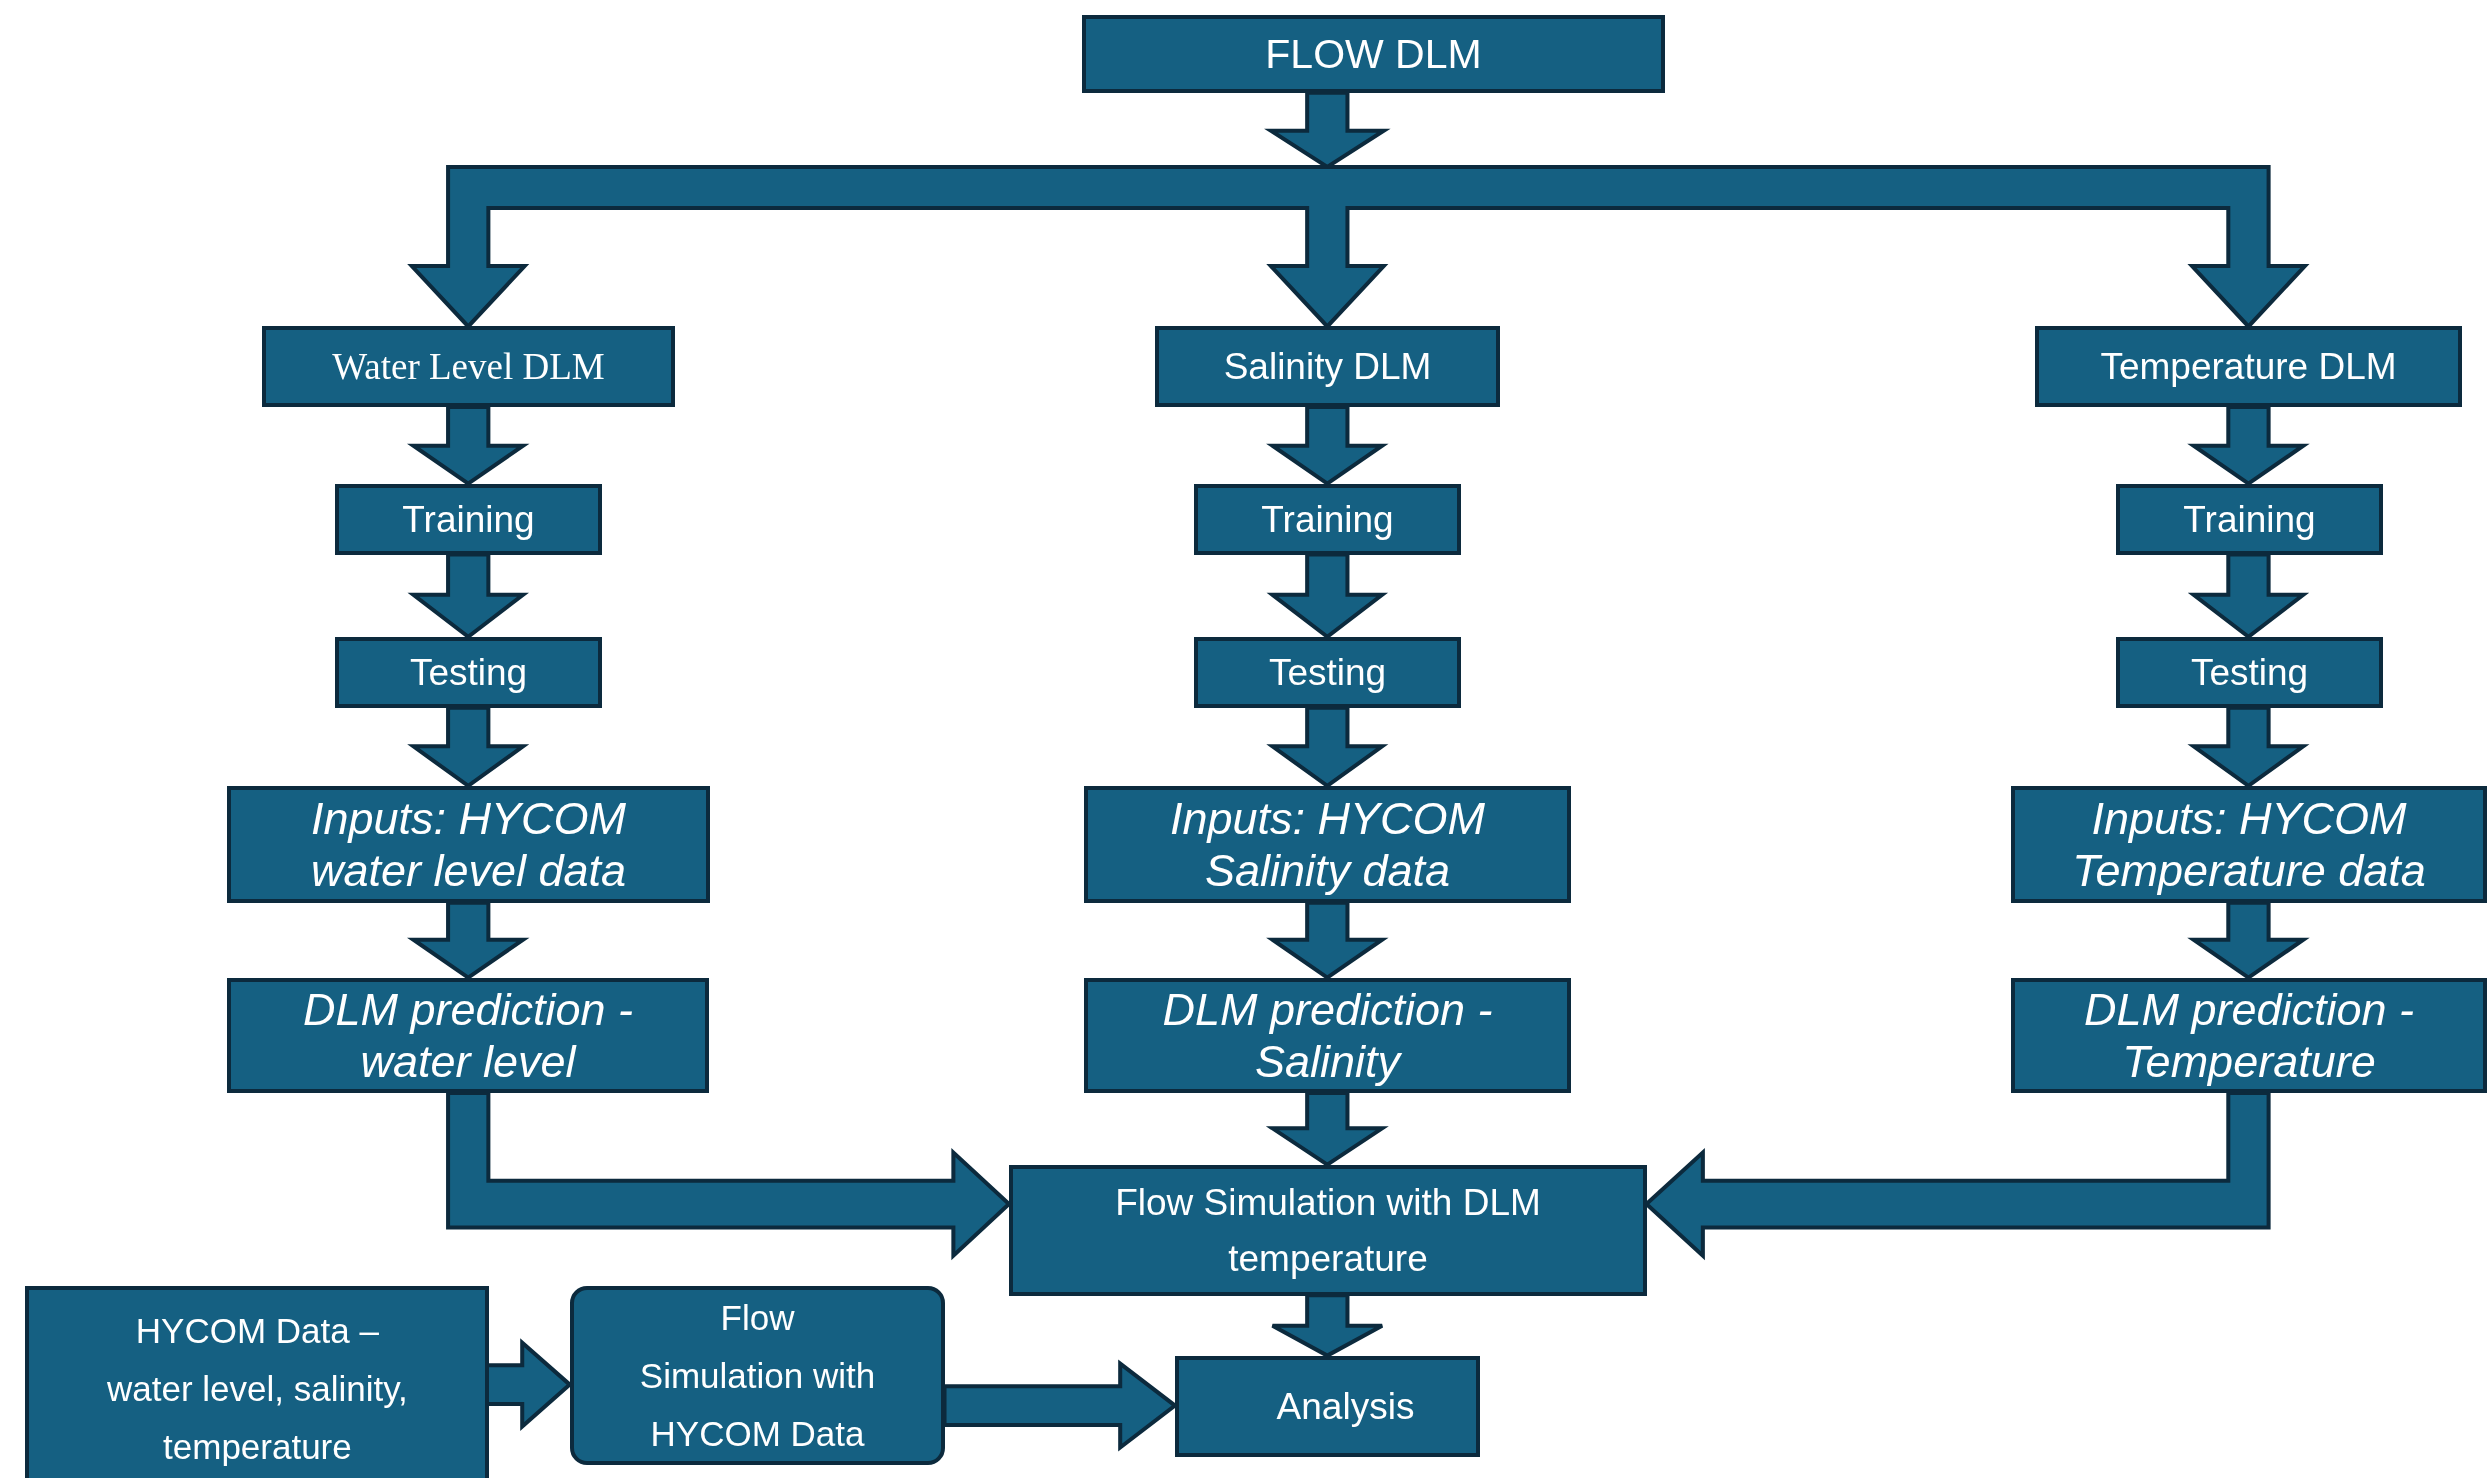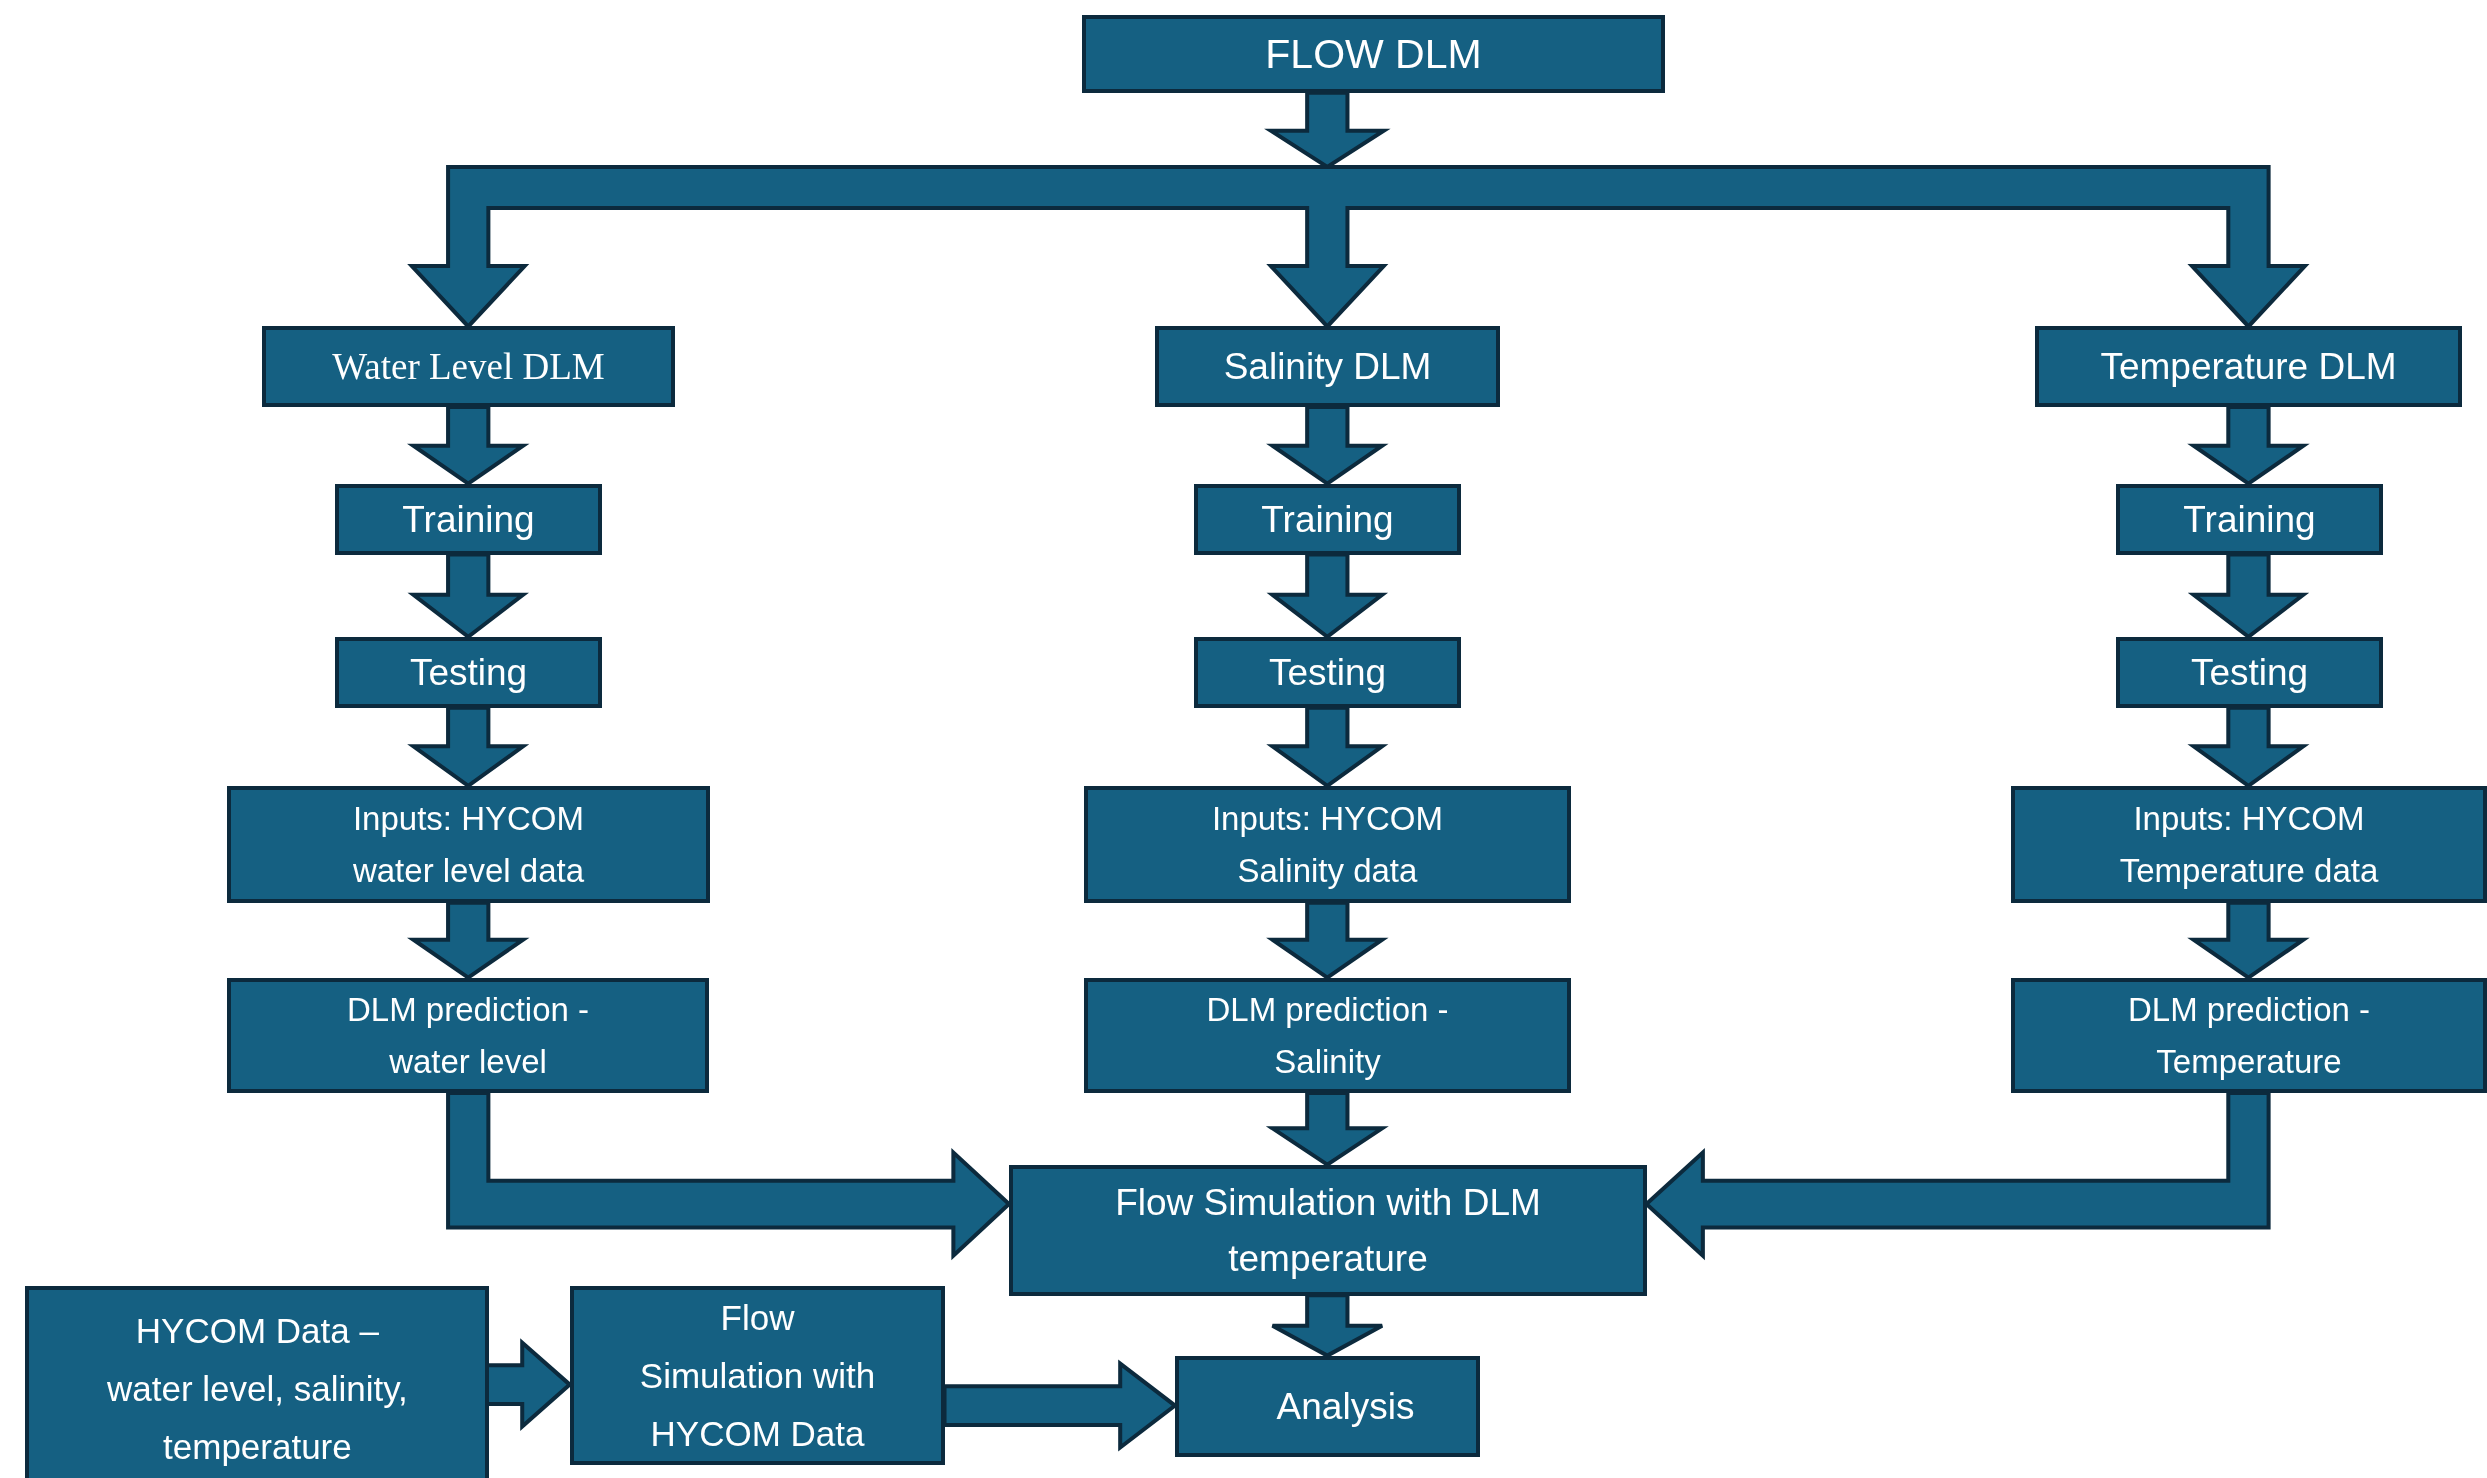--- a/index.html
+++ b/index.html
@@ -33,21 +33,21 @@
     display:flex;
     flex-direction:column;
     align-items:center;
     justify-content:center;
     text-align:center;
   }
   .box span{display:block;white-space:nowrap;}
   .fs51{font-size:41px;line-height:48px;}
   .fs46{font-size:37px;line-height:45px;}
   .fsbig2{font-size:37px;line-height:56px;}
-  .fs44{font-size:33px;line-height:52px;}
+  .fs44{font-size:45px;line-height:52px;font-style:italic;}
   .fs44-3{font-size:35px;line-height:58px;}
 </style>
 </head>
 <body>
 
 <div id="canvas">
 
   <svg id="connectors" viewBox="0 0 3086 1835" aria-hidden="true">
 
     <polygon points="1622,115 1672,115 1672,162 1717,162 1647,207 1577,162 1622,162"></polygon>
@@ -145,20 +145,20 @@
 
   <div class="box fs46" style="left:1175px;top:1356px;width:305px;height:101px;padding-left:36px;">
     <span>Analysis</span>
   </div>
 
   <div class="box fs44-3" style="left:6.4px;top:1286px;width:464px;height:205px;margin-left:19px;">
     <span>HYCOM Data –</span>
     <span>water level, salinity,</span>
     <span>temperature</span>
   </div>
-  <div class="box fs44-3" style="left:570px;top:1286px;width:375px;height:179px;">
+  <div class="box fs44-3" style="left:570px;top:1286px;width:375px;height:179px;border-radius:17px;">
     <span>Flow</span>
     <span>Simulation with</span>
     <span>HYCOM Data</span>
   </div>
 
 </div>
 
 
 </body></html>

